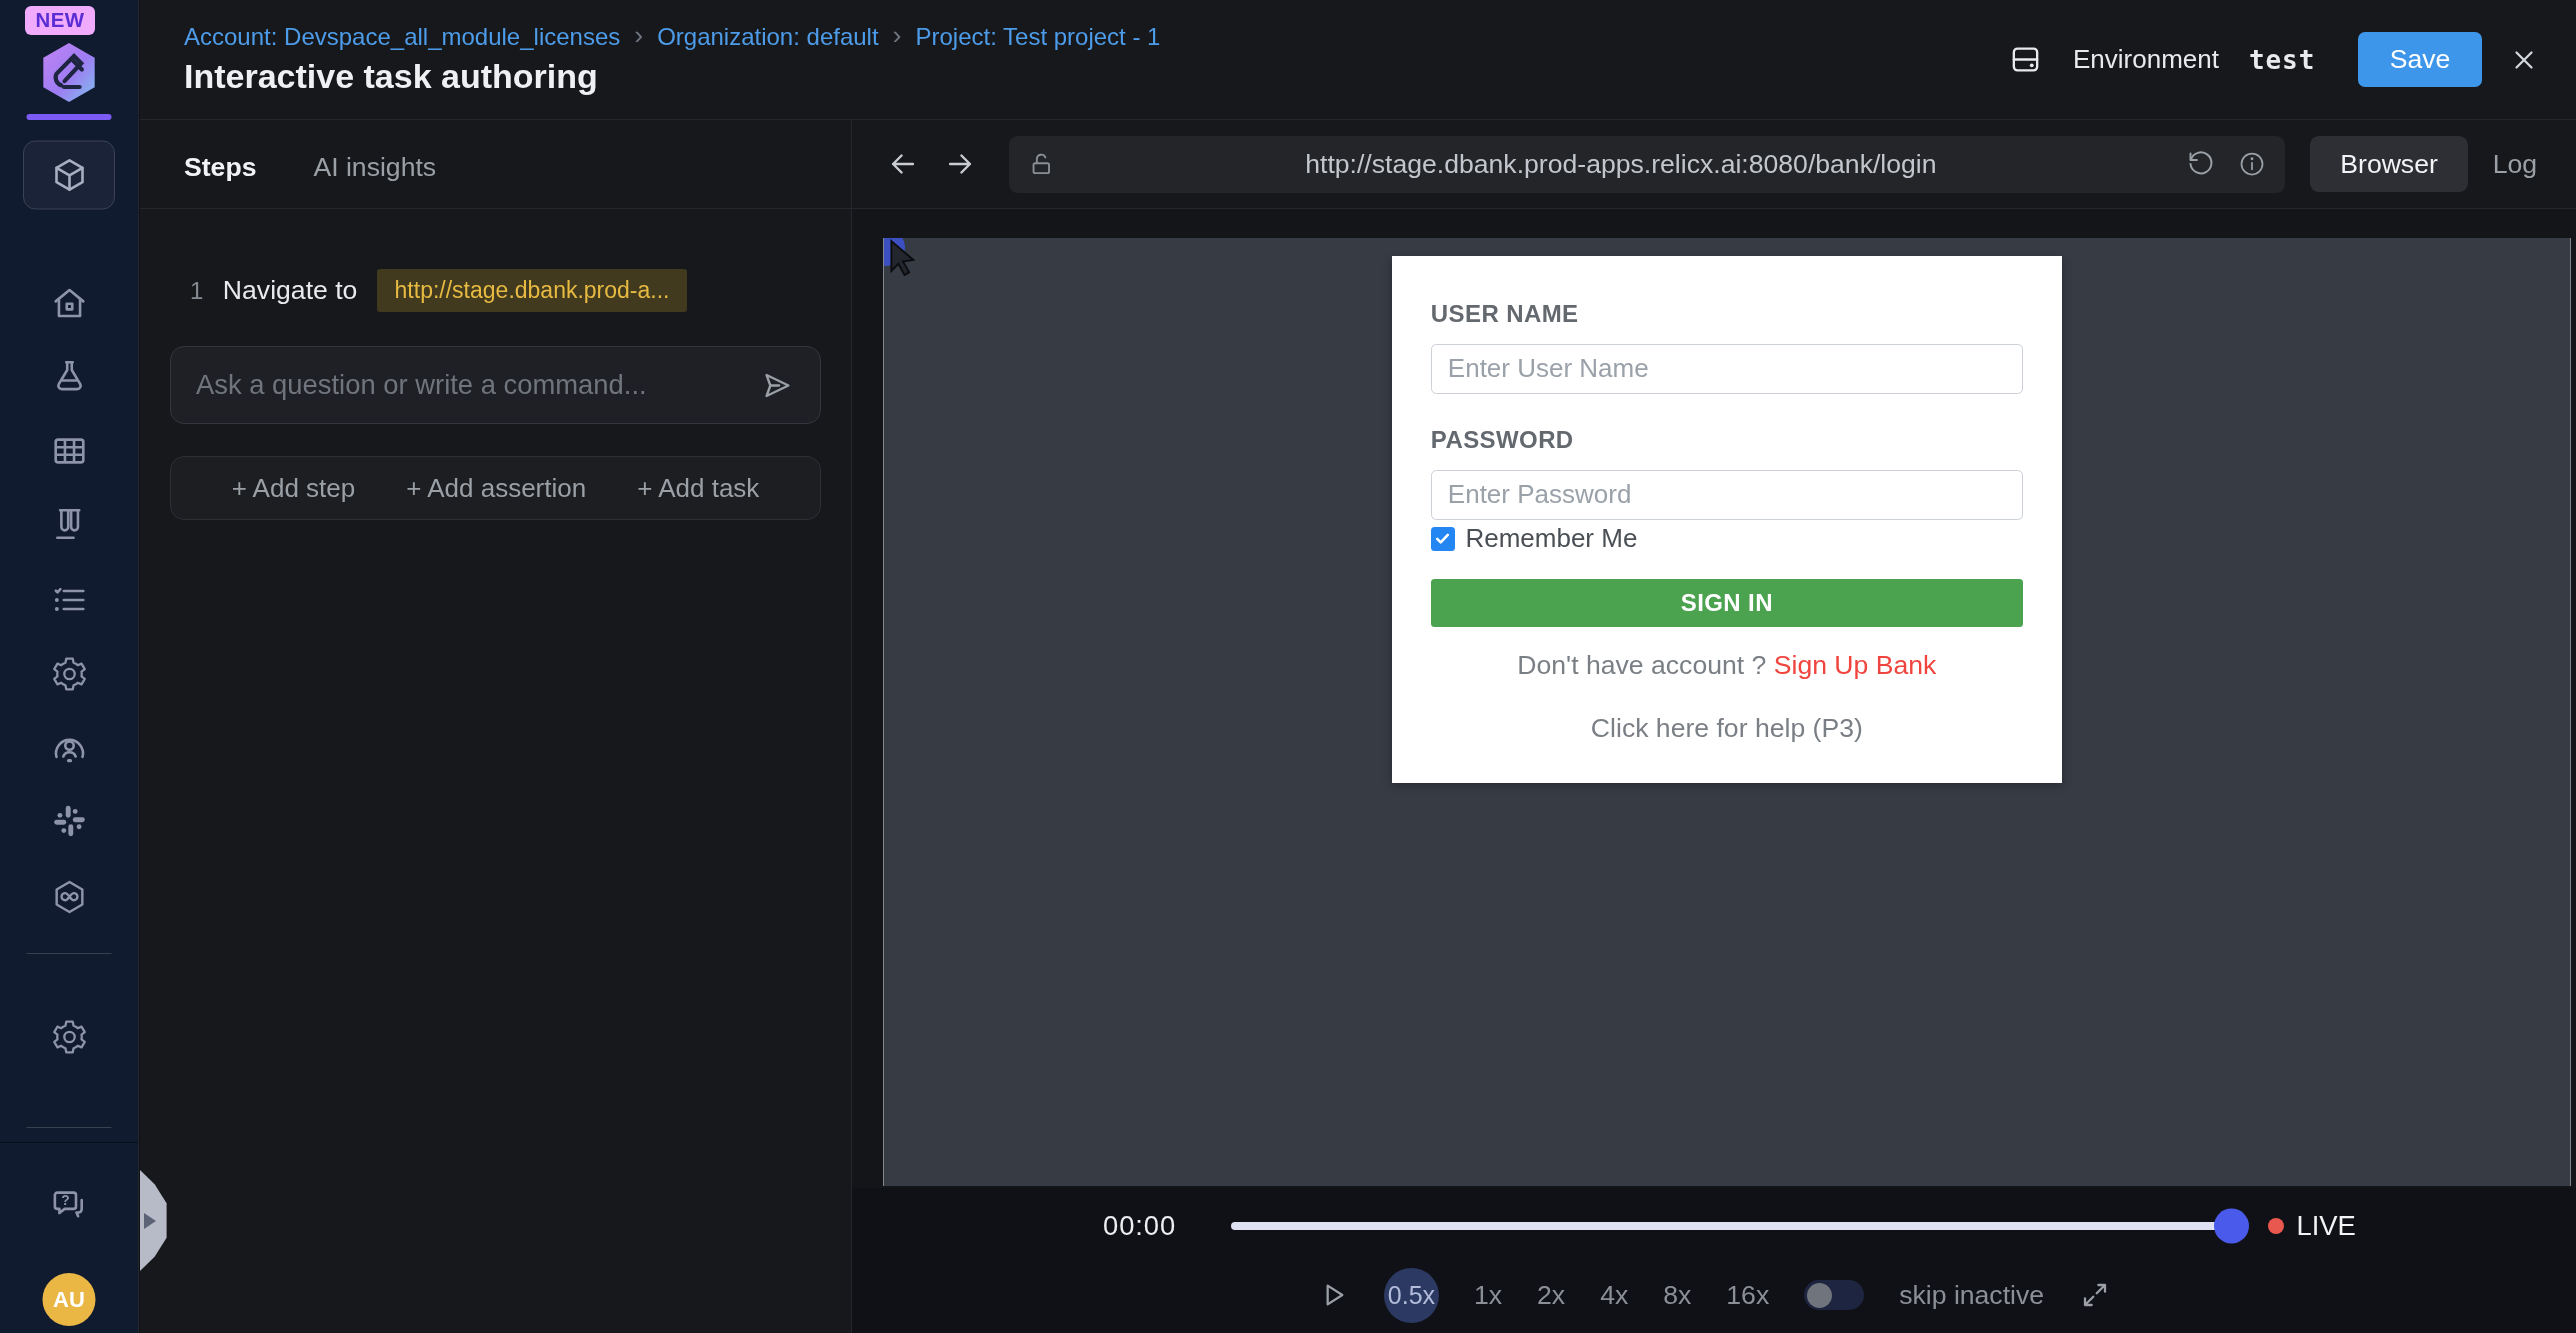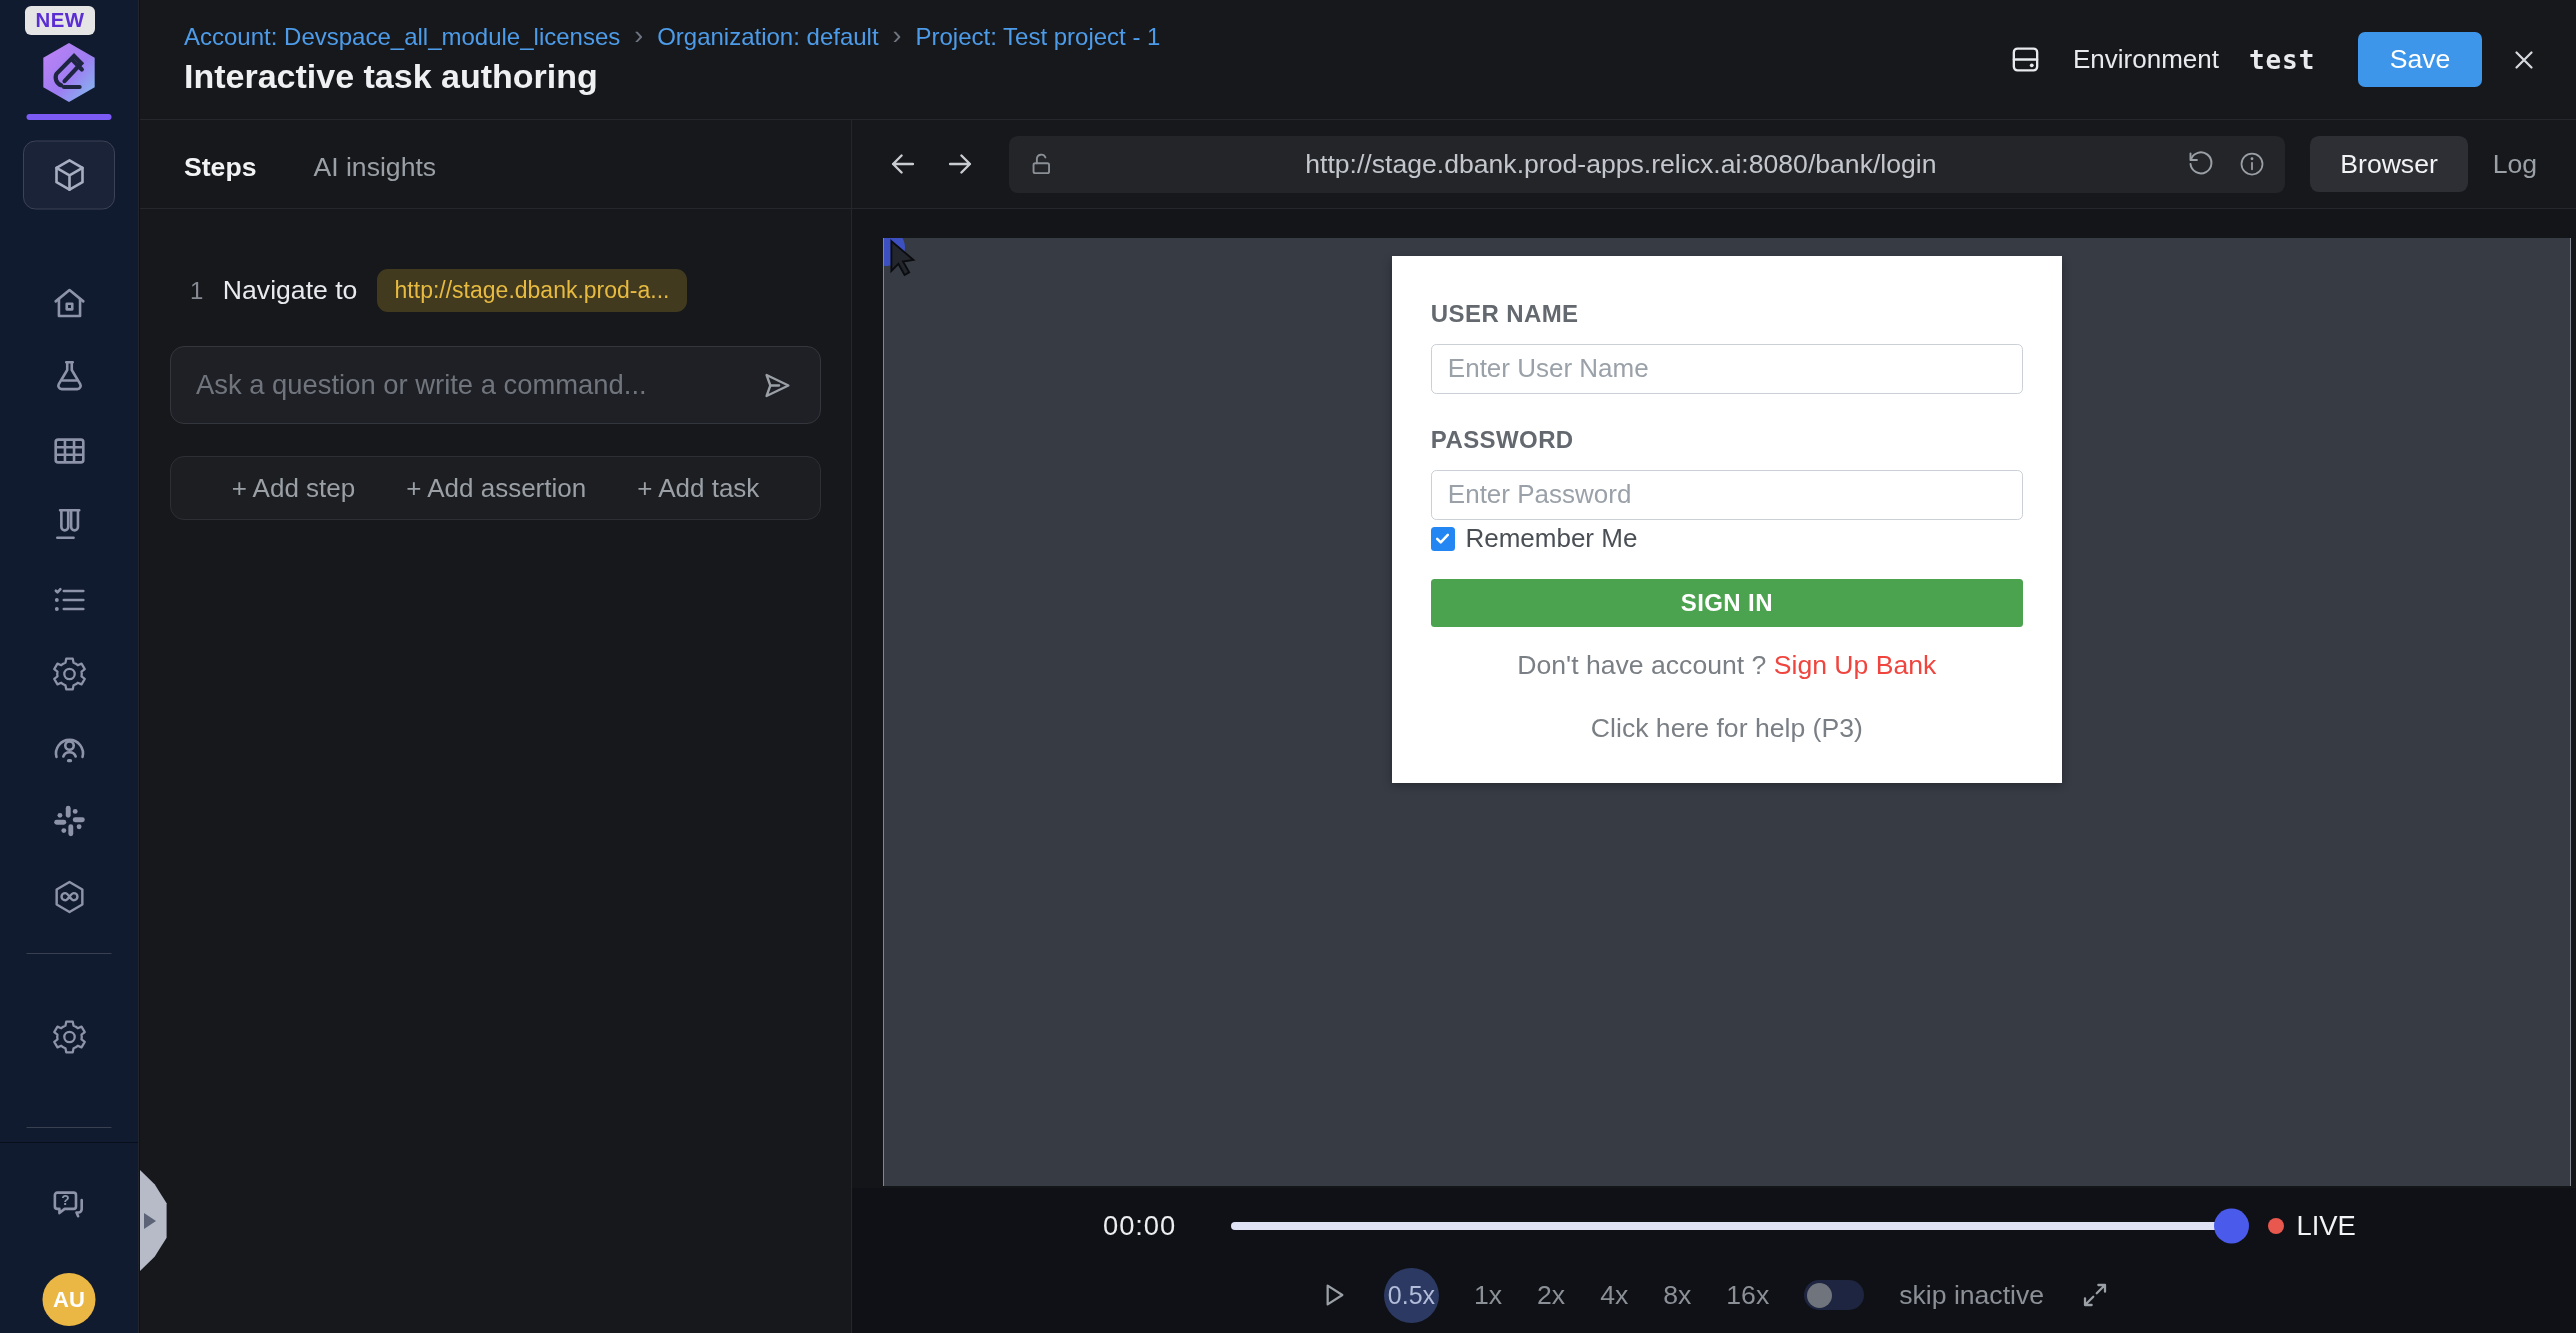--- a/index.html
+++ b/index.html
@@ -2,21 +2,21 @@
 <html style="font-size:14px"><head>
 <meta charset="utf-8">
 <style>
   * { margin:0; padding:0; box-sizing:border-box; }
   html,body { width:2576px; height:1333px; }
   body { font-family:"Liberation Sans", sans-serif; background:#101116; overflow:hidden; }
   .app { position:relative; width:2576px; height:1333px; background:#101116; }
 
   
   .sidebar { position:absolute; left:0; top:0; width:139px; height:100%; background:#101b30; border-right:0.9px solid #23252c; z-index:5; }
-  .new-badge { position:absolute; top:6.2px; left:25px; background:#e5e5e5; color:#5b2ed3; font-weight:700; font-size:20.4px; padding:2.7px 10.6px; border-radius:6.2px; letter-spacing:0.4px;text-align:center; }
+  .new-badge { position:absolute; top:6.2px; left:25px; background:#f0abfc; color:#5b2ed3; font-weight:700; font-size:20.4px; padding:2.7px 10.6px; border-radius:6.2px; letter-spacing:0.4px;text-align:center; }
   .logo { position:absolute; top:39px; left:50%; transform:translateX(-50%); }
   .logo-underline { position:absolute; top:114px; left:50%; transform:translateX(-50%); width:85px; height:6.2px; border-radius:3.5px; background:#7c5bf5; }
   .nav-item { position:absolute; left:50%; transform:translate(-50%,-50%); width:92px; height:69px; display:flex; align-items:center; justify-content:center; color:#8d94a9; cursor:pointer; }
   .nav-item.active { border:1.8px solid #3d4356; border-radius:12.4px; background:#1a2337; color:#a7aec2; }
   .nav-item svg { width:39px; height:39px; }
   .side-divider { position:absolute; left:50%; transform:translateX(-50%); width:85px; height:0.9px; background:#394050; }
   .side-section-line { position:absolute; left:0; width:100%; height:0.9px; background:#000; opacity:.45; }
   .avatar { position:absolute; left:50%; transform:translateX(-50%); top:1273px; width:53px; height:53px; border-radius:50%; background:#eab744; color:#fff; font-weight:700; font-size:22px; display:flex; align-items:center; justify-content:center; }
   .flyout-handle { position:absolute; left:140px; top:1170px; width:26.6px; height:101px; background:#b7bbc7; z-index:6;
     clip-path:polygon(0 0, 55% 14%, 100% 33%, 100% 67%, 55% 86%, 0 100%); display:flex; align-items:center; cursor:pointer; }
@@ -40,21 +40,21 @@
   .content { position:absolute; top:120px; left:0; right:0; bottom:0; display:flex; }
 
   
   .steps-panel { width:712px; background:#17181c; border-right:0.9px solid #26272c; position:relative; flex:none; }
   .tabs-row { height:89px; border-bottom:0.9px solid #26272c; display:flex; align-items:flex-end; padding:0 0 25px 44px; gap:57px; }
   .tab { font-size:26.6px; color:#9aa0a6; cursor:pointer; }
   .tab.active { color:#f1f3f4; font-weight:700; }
   .step-row { margin:60px 0 0 50px; display:flex; align-items:center; gap:19.5px; }
   .step-num { color:#868b93; font-size:24px; }
   .step-action { color:#e8eaed; font-size:26.6px; }
-  .step-pill { background:#423a1f; color:#e7bb41; font-size:23px; padding:8px 17.7px; border-radius:11px; cursor:pointer; white-space:nowrap; }
+  .step-pill { background:#423a1f; color:#e7bb41; font-size:23px; padding:8px 17.7px; border-radius:3px; cursor:pointer; white-space:nowrap; }
   .command-box { margin:34px 0 0 30px; width:651px; height:78px; background:#1e2025; border:0.9px solid #33363c; border-radius:14px; display:flex; align-items:center; padding:0 25px; }
   .command-input { flex:1; background:transparent; border:none; outline:none; color:#c8ccd2; font-size:27.4px; font-family:"Liberation Sans", sans-serif; }
   .command-input::placeholder { color:#70757d; }
   .send-icon { color:#9aa0a6; display:flex; cursor:pointer; }
   .send-icon svg { width:35px; height:35px; }
   .add-row { margin:32px 0 0 30px; width:651px; height:64px; background:#1c1e22; border:0.9px solid #2d2f35; border-radius:14px; display:flex; align-items:center; justify-content:center; gap:51px; }
   .add-btn { color:#9aa0a6; font-size:26px; cursor:pointer; background:none; border:none; font-family:"Liberation Sans", sans-serif; }
 
   
   .browser-panel { flex:1; display:flex; flex-direction:column; background:#141519; min-width:0; }

